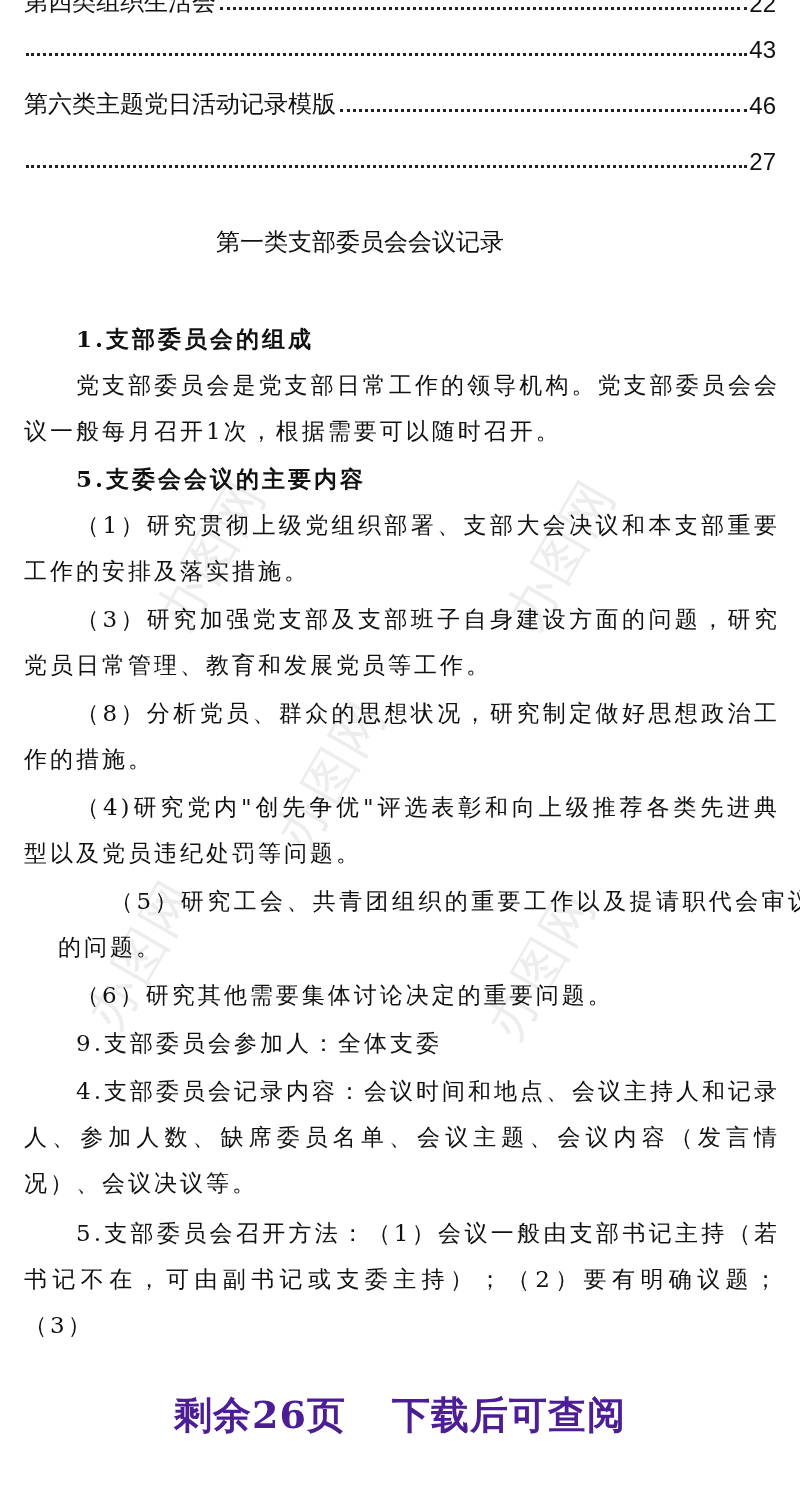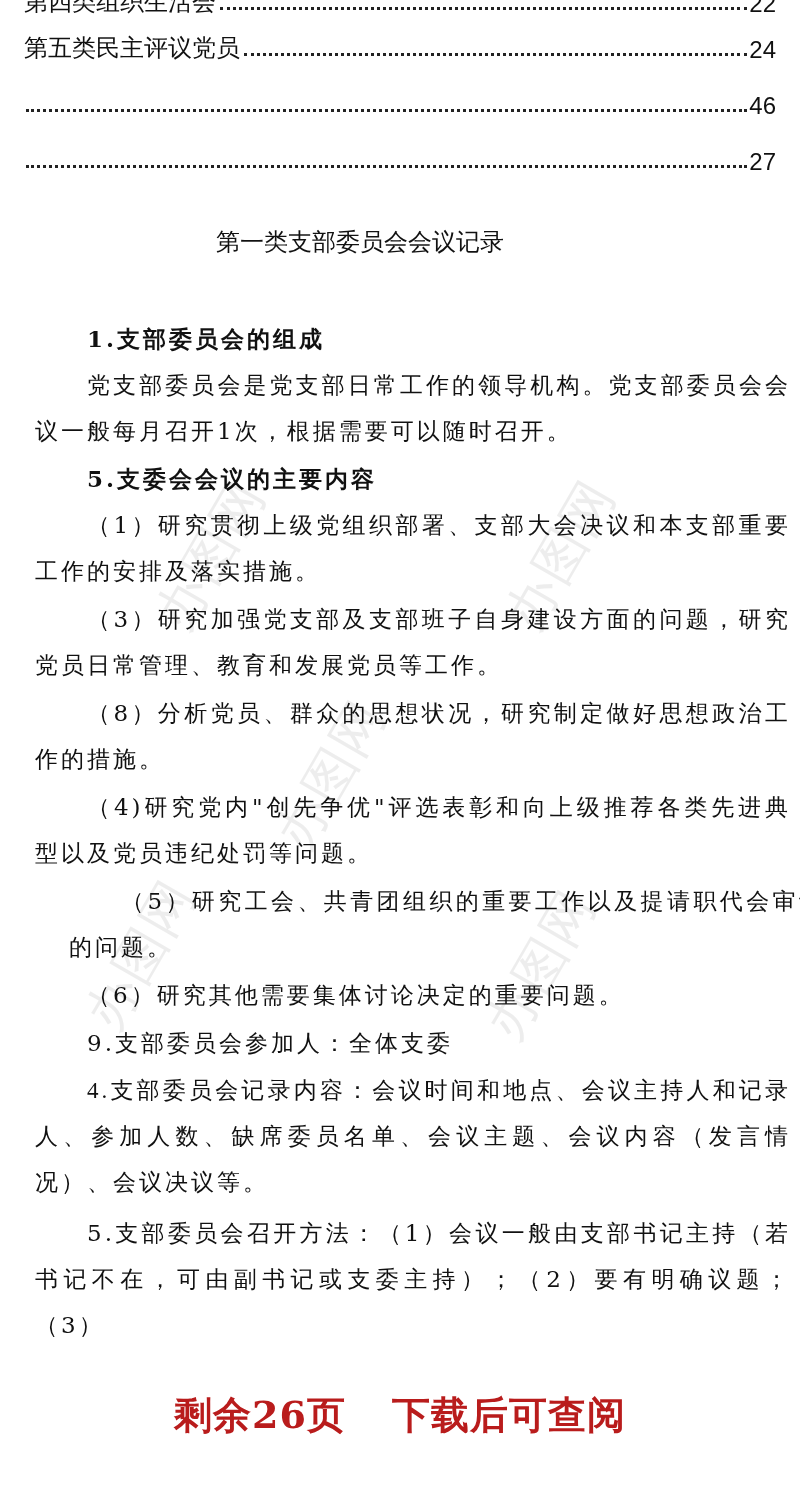--- a/index.html
+++ b/index.html
@@ -5,47 +5,47 @@
   html, body { margin: 0; padding: 0; background: #ffffff; }
   body { width: 800px; height: 1492px; position: relative; overflow: hidden; color: #111; }
   .toc { position: absolute; left: 24px; width: 752px; top: 0; }
   .toc-row { position: absolute; left: 0; width: 752px; height: 40px; display: flex; align-items: flex-end;
     font-family: "DejaVu Sans", "Liberation Sans", sans-serif; font-size: 24px; color: #111; }
   .toc-title { white-space: nowrap; padding-right: 2px; }
   .toc-leader { flex: 1; border-bottom: 3px dotted #222; margin-bottom: 8px; margin-left: 2px; margin-right: 2px; }
   .toc-page { white-space: nowrap; font-family: "Liberation Sans", sans-serif; }
   .section-title { position: absolute; top: 226px; left: 0; width: 720px; text-align: center;
     font-family: "DejaVu Sans", sans-serif; font-size: 24px; color: #111; }
-  .para { position: absolute; left: 35px; width: 756px;
+  .para { position: absolute; left: 24px; width: 756px;
     font-family: "DejaVu Serif", "Liberation Serif", serif; font-size: 23px; line-height: 46px;
     letter-spacing: 3px; color: #111; text-align: justify; }
   .indent { text-indent: 52px; }
   .heading { font-weight: bold; }
   .watermark { position: absolute; font-family: "DejaVu Sans", sans-serif; font-size: 52px; color: rgba(0,0,0,0.07);
     transform: rotate(-60deg); white-space: nowrap; pointer-events: none; letter-spacing: 2px; }
   .footer { position: absolute; top: 1390px; left: 0; width: 800px; text-align: center;
-    font-family: "DejaVu Serif", serif; font-weight: bold; font-size: 38px; color: #b91c1c; letter-spacing: 1px; }
+    font-family: "DejaVu Serif", serif; font-weight: bold; font-size: 38px; color: #4c1d95; letter-spacing: 1px; }
   .footer span { display: inline-block; }
   .footer .gap { width: 46px; }
 </style>
 </head>
 <body>
 
 <div class="toc">
   <div class="toc-row" style="top:-22px;">
     <span class="toc-title">第四类组织生活会</span>
     <span class="toc-leader"></span>
     <span class="toc-page">22</span>
   </div>
   <div class="toc-row" style="top:24px;">
-    <span class="toc-title">第五类民主评议党员</span>
     <span class="toc-leader"></span>
-    <span class="toc-page">24</span>
+    <span class="toc-page">43</span>
   </div>
   <div class="toc-row" style="top:80px;">
+    <span class="toc-title">第六类主题党日活动记录模版</span>
     <span class="toc-leader"></span>
     <span class="toc-page">46</span>
   </div>
   <div class="toc-row" style="top:136px;">
     <span class="toc-leader"></span>
     <span class="toc-page">27</span>
   </div>
 </div>
 
 <div class="section-title">第一类支部委员会会议记录</div>
@@ -53,21 +53,21 @@
 <div class="para indent heading" style="top:316px;">1.支部委员会的组成</div>
 <div class="para indent" style="top:362px;">党支部委员会是党支部日常工作的领导机构。党支部委员会会议一般每月召开1次，根据需要可以随时召开。</div>
 <div class="para indent heading" style="top:456px;">5.支委会会议的主要内容</div>
 <div class="para indent" style="top:502px;">（1）研究贯彻上级党组织部署、支部大会决议和本支部重要工作的安排及落实措施。</div>
 <div class="para indent" style="top:596px;">（3）研究加强党支部及支部班子自身建设方面的问题，研究党员日常管理、教育和发展党员等工作。</div>
 <div class="para indent" style="top:690px;">（8）分析党员、群众的思想状况，研究制定做好思想政治工作的措施。</div>
 <div class="para indent" style="top:784px;">（4)研究党内"创先争优"评选表彰和向上级推荐各类先进典型以及党员违纪处罚等问题。</div>
 <div class="para indent" style="top:878px;margin-left:34px;">（5）研究工会、共青团组织的重要工作以及提请职代会审议的问题。</div>
 <div class="para indent" style="top:972px;">（6）研究其他需要集体讨论决定的重要问题。</div>
 <div class="para indent" style="top:1020px;">9.支部委员会参加人：全体支委</div>
-<div class="para indent" style="top:1068px;font-family:Liberation Serif, serif;">4.支部委员会记录内容：会议时间和地点、会议主持人和记录人、参加人数、缺席委员名单、会议主题、会议内容（发言情况）、会议决议等。</div>
+<div class="para indent" style="top:1068px;">4.支部委员会记录内容：会议时间和地点、会议主持人和记录人、参加人数、缺席委员名单、会议主题、会议内容（发言情况）、会议决议等。</div>
 <div class="para indent" style="top:1210px;">5.支部委员会召开方法：（1）会议一般由支部书记主持（若书记不在，可由副书记或支委主持）；（2）要有明确议题；（3）</div>
 
 <div class="watermark" style="left:480px; top:520px;">办图网</div>
 <div class="watermark" style="left:130px; top:520px;">办图网</div>
 <div class="watermark" style="left:250px; top:740px;">办图网</div>
 <div class="watermark" style="left:60px; top:920px;">办图网</div>
 <div class="watermark" style="left:460px; top:930px;">办图网</div>
 
 <div class="footer">
   <span>剩余26页</span><span class="gap"></span><span>下载后可查阅</span>

